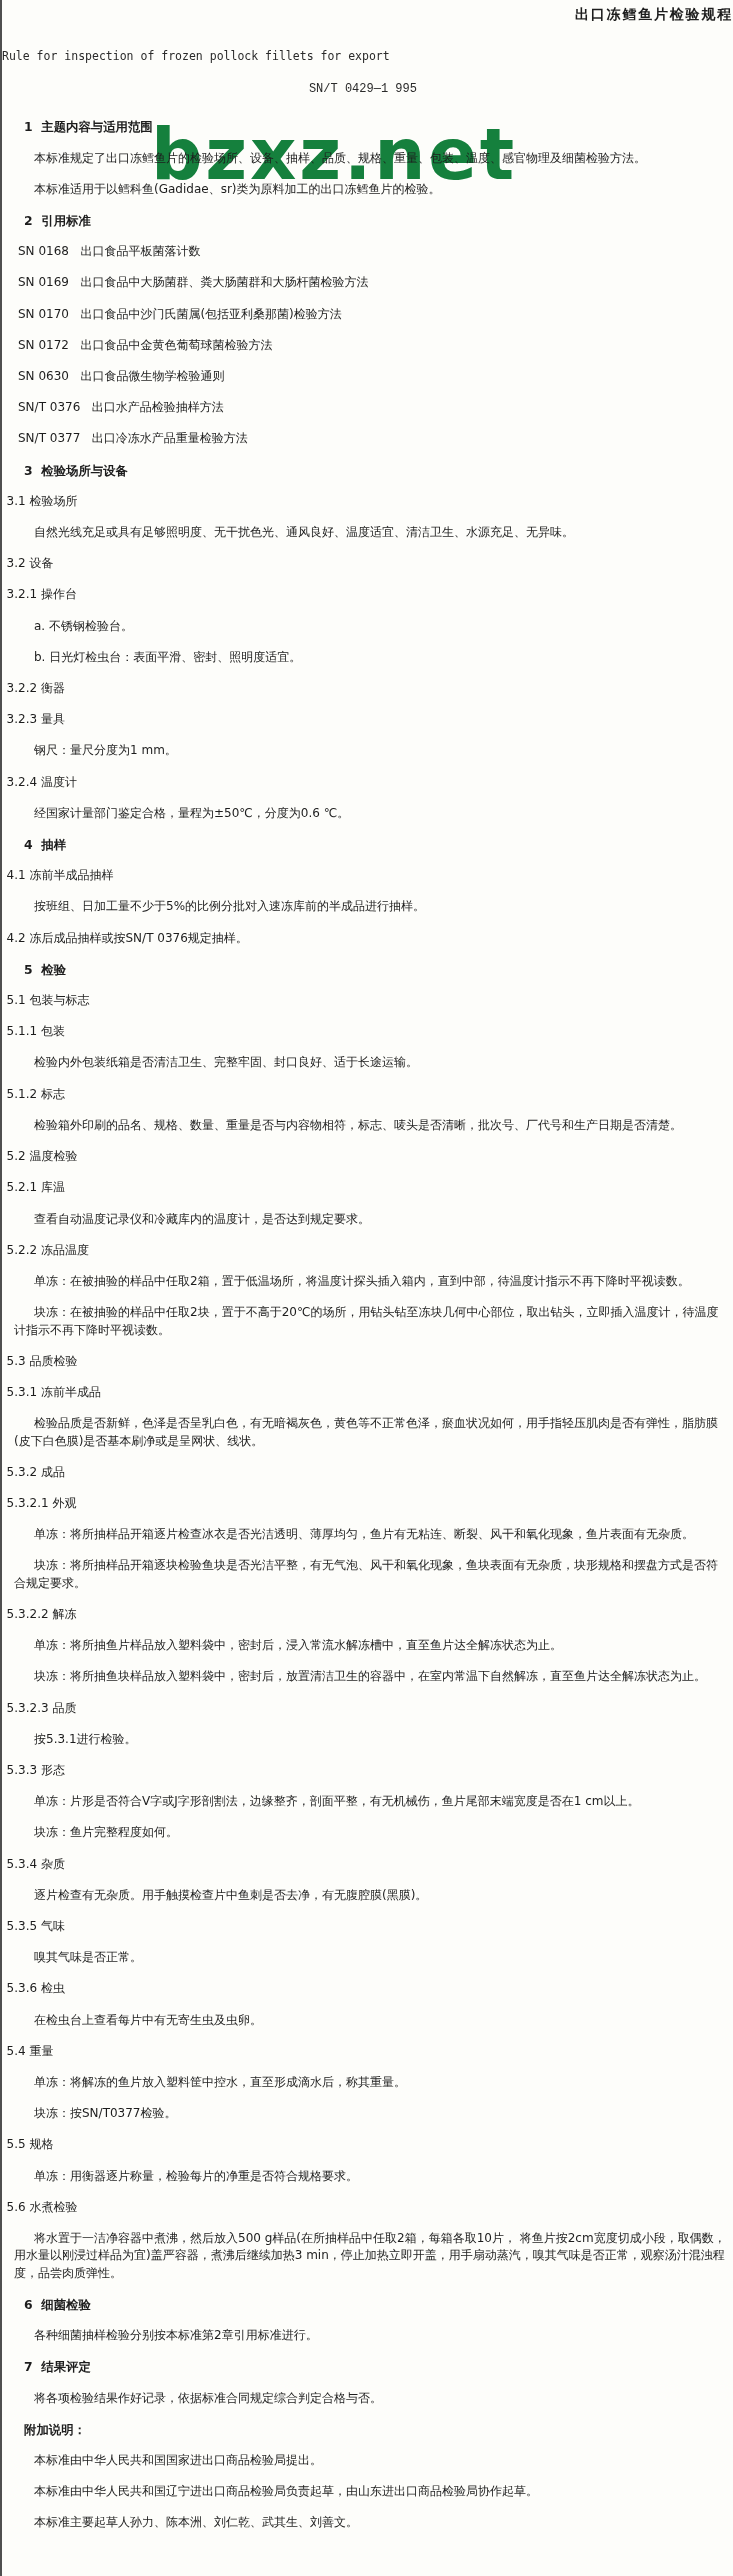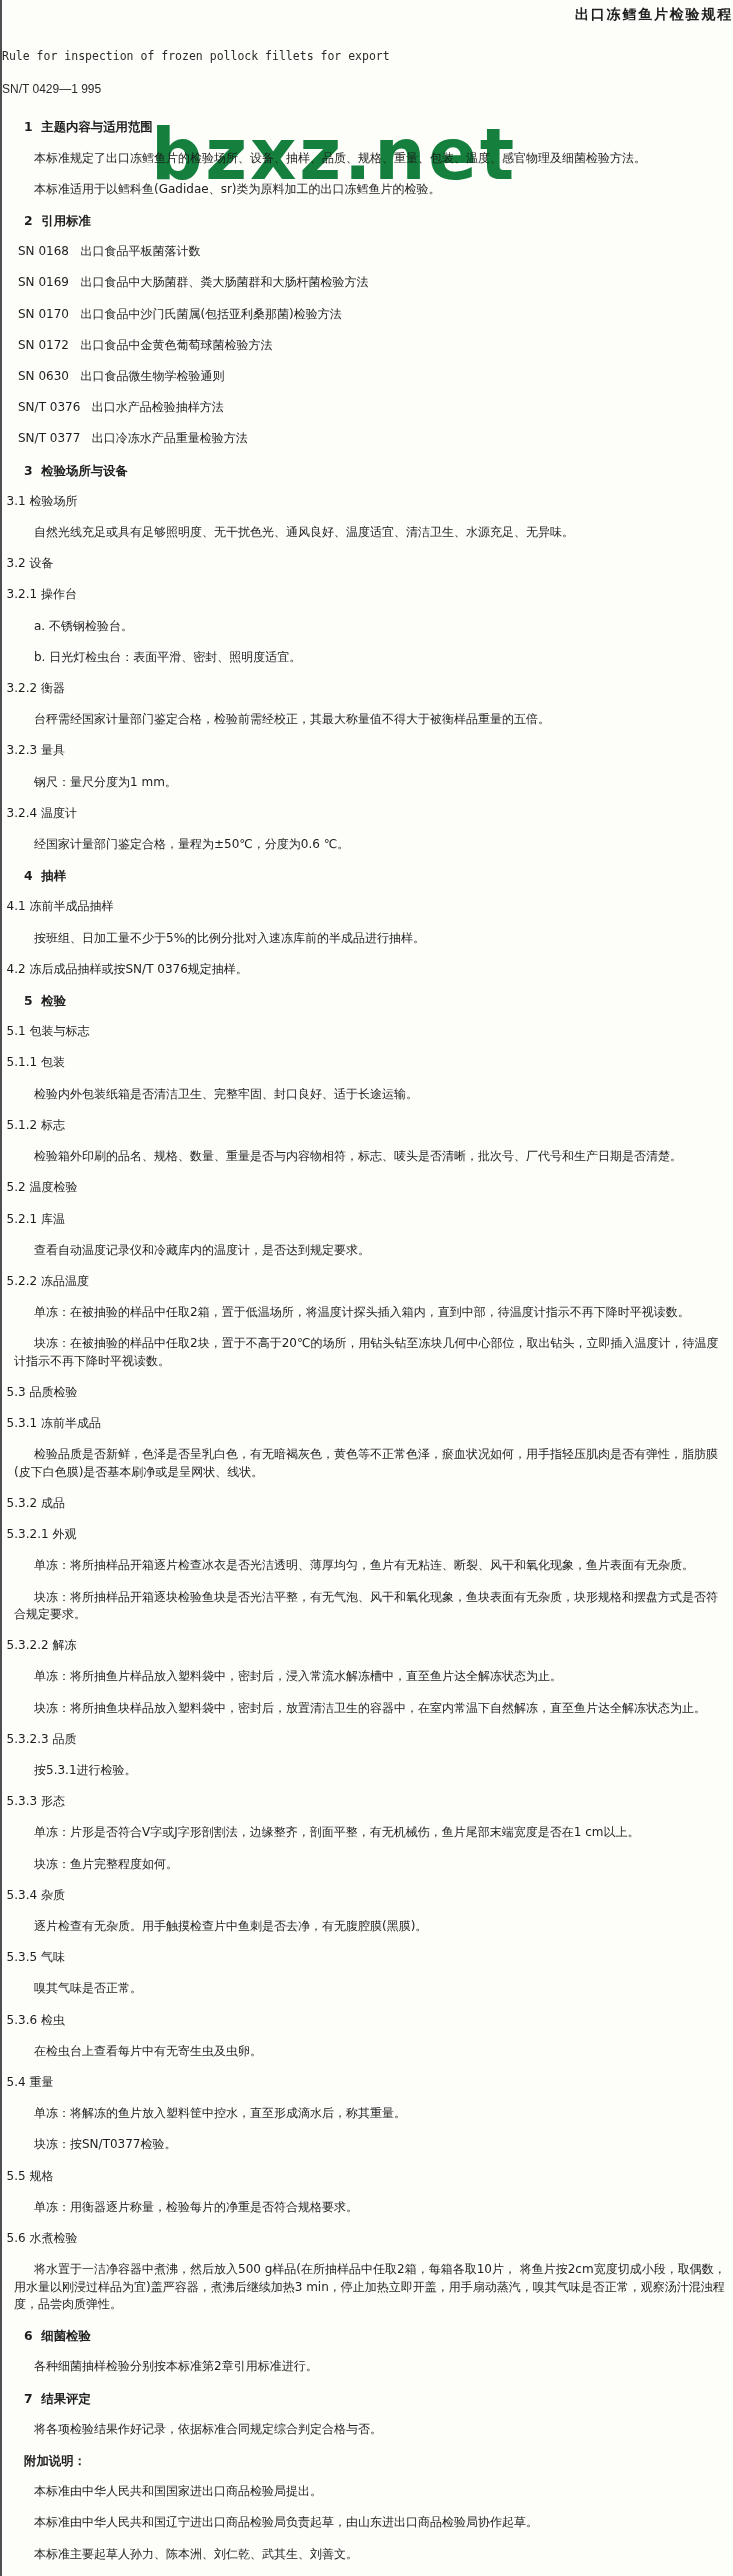--- a/index.html
+++ b/index.html
@@ -23,25 +23,25 @@
     padding-top:6.4px;
     letter-spacing:1.8px;
   }
   .doc-subtitle{
     font-size:11.5px;
     margin-top:25px;
     font-family:"DejaVu Sans Mono", monospace;
     color:#2a2a2a;
   }
   .doc-std{
-    text-align:left;
+    text-align:center;
     margin-top:19px;
     padding-right:9.2px;
     font-size:12px;
-    font-family:Liberation Sans, sans-serif;
+    font-family:Liberation Mono, monospace;
     color:#2a2a2a;
   }
   .blocks{margin-top:22px;}
   .block{
     font-size:12px;
     line-height:17.4px;
     margin:0 5.5px 13.8px 1.8px;
     white-space:pre-wrap;
   }
   .block.chapter{
@@ -94,21 +94,20 @@
         <div class="block ref">SN/T 0376   出口水产品检验抽样方法</div>
         <div class="block ref">SN/T 0377   出口冷冻水产品重量检验方法</div>
         <div class="block chapter">3  检验场所与设备</div>
         <div class="block clause">3.1 检验场所</div>
         <div class="block para">自然光线充足或具有足够照明度、无干扰色光、通风良好、温度适宜、清洁卫生、水源充足、无异味。</div>
         <div class="block clause">3.2 设备</div>
         <div class="block clause">3.2.1 操作台</div>
         <div class="block para">a. 不锈钢检验台。</div>
         <div class="block para">b. 日光灯检虫台：表面平滑、密封、照明度适宜。</div>
         <div class="block clause">3.2.2 衡器</div>
-        <div class="block para">台秤需经国家计量部门鉴定合格，检验前需经校正，其最大称量值不得大于被衡样品重量的五倍。</div>
         <div class="block clause">3.2.3 量具</div>
         <div class="block para">钢尺：量尺分度为1 mm。</div>
         <div class="block clause">3.2.4 温度计</div>
         <div class="block para">经国家计量部门鉴定合格，量程为±50℃，分度为0.6 ℃。</div>
         <div class="block chapter">4  抽样</div>
         <div class="block clause">4.1 冻前半成品抽样</div>
         <div class="block para">按班组、日加工量不少于5%的比例分批对入速冻库前的半成品进行抽样。</div>
         <div class="block clause">4.2 冻后成品抽样或按SN/T 0376规定抽样。</div>
         <div class="block chapter">5  检验</div>
         <div class="block clause">5.1 包装与标志</div>

